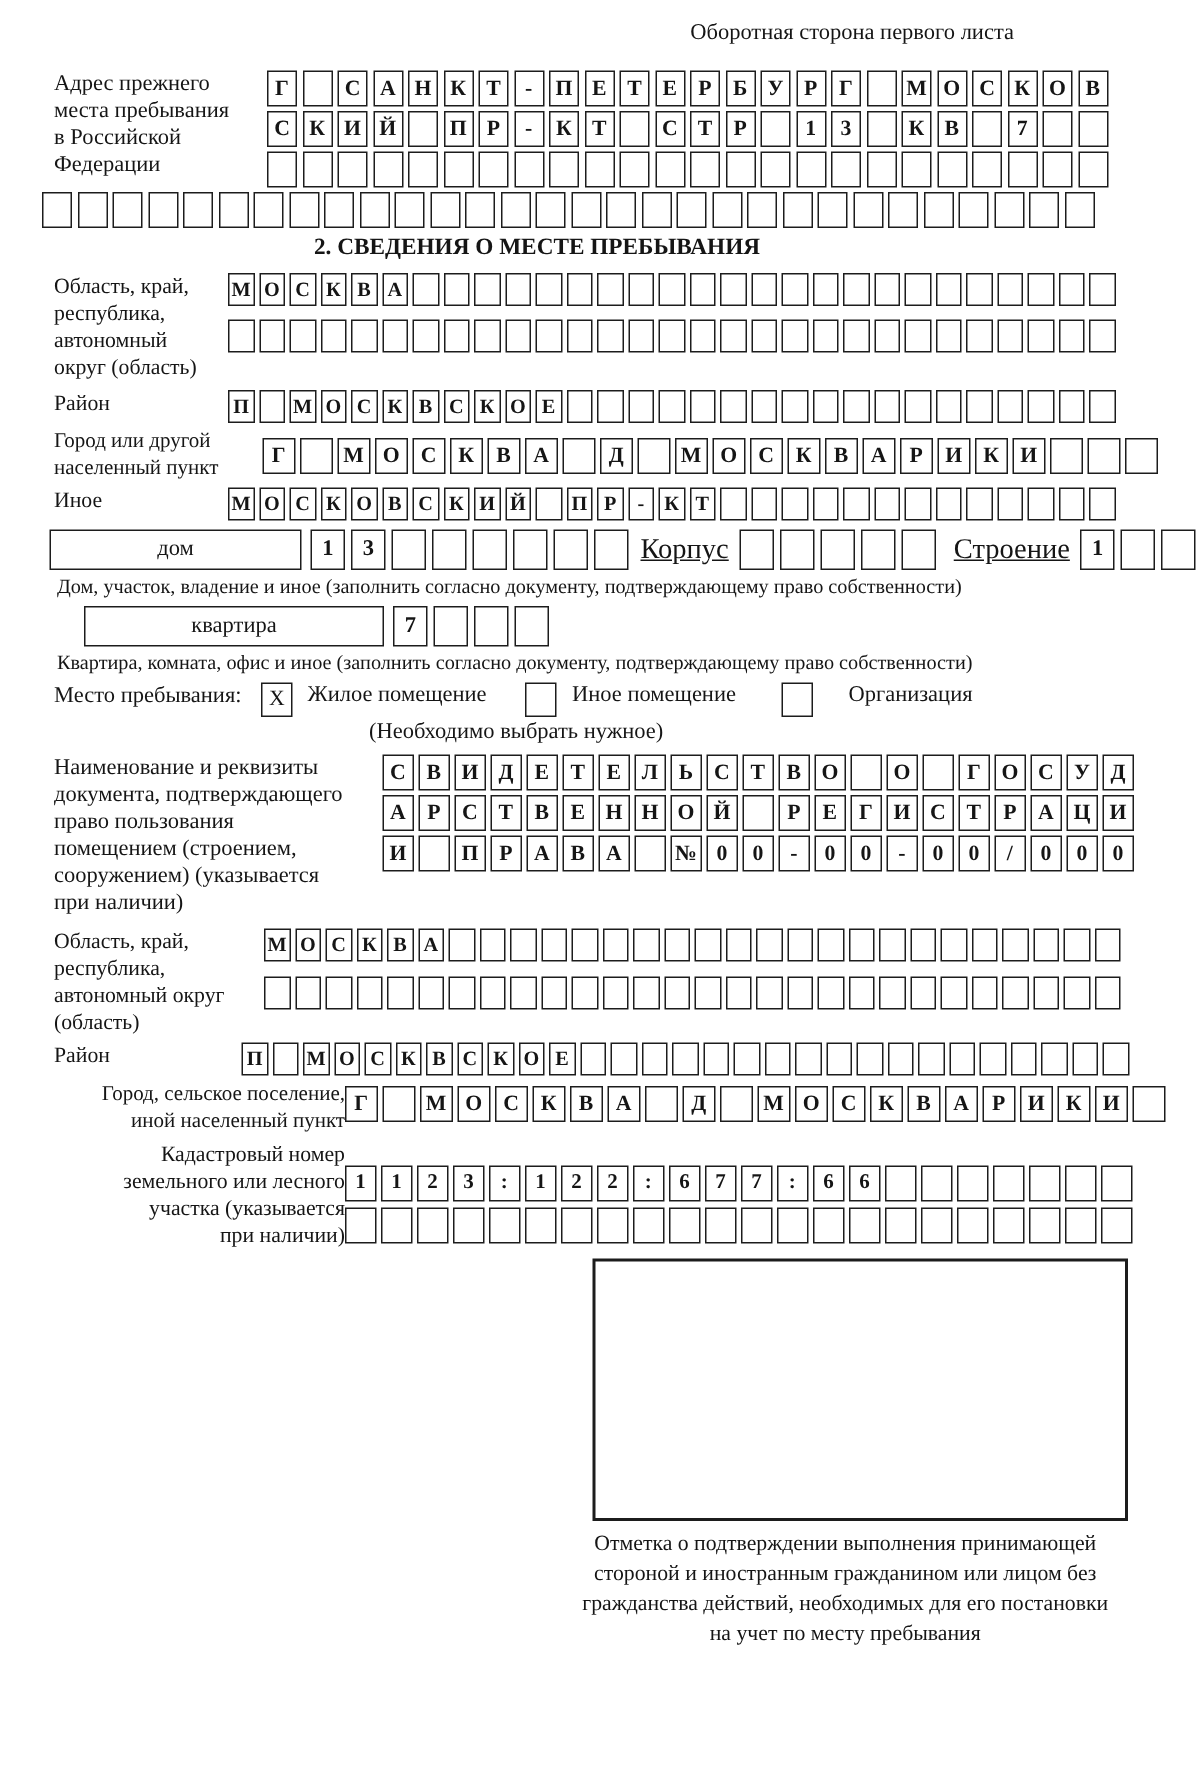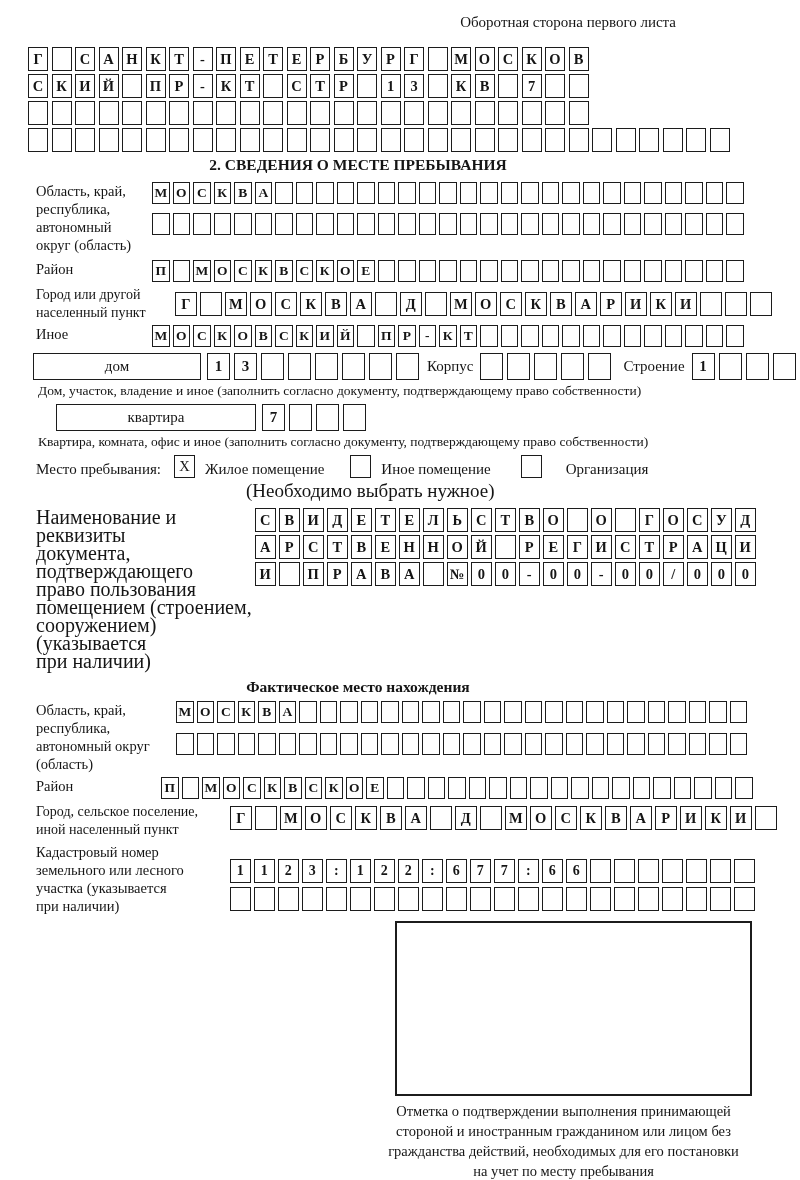--- a/index.html
+++ b/index.html
@@ -6,60 +6,64 @@
   body{width:800px;height:1180px;overflow:hidden;color:#151515;
        font-family:"Liberation Serif","DejaVu Serif",serif;}
   .page{box-sizing:border-box;width:716px;height:1180px;padding:14px 12px 0 28px;}
   .header-note{text-align:right;font-size:15px;padding-right:28px;margin-bottom:16px;}
   .row{display:flex;align-items:flex-start;}
   .lbl{font-size:14.5px;line-height:18px;white-space:pre-line;box-sizing:border-box;
        flex:none;padding-left:8px;}
   .lbl-a{width:150px;font-size:15px;}
   .lbl-b{width:124px;}
   .lbl-c{width:147px;font-size:14px;}
-  .lbl-doc{width:227px;font-size:20px;line-height:18px;}
+  .lbl-doc{width:227px;font-size:15px;line-height:18px;}
   .lbl-f{width:148px;}
   .lbl-fr{width:133px;}
-  .lbl-fc{width:202px;font-size:14px;}
+  .lbl-fc{width:202px;font-size:14px;text-align:right;}
   .cells{display:flex;flex-wrap:nowrap;}
   .cell{box-sizing:border-box;border:1.6px solid #1c1c1c;background:#fff;flex:none;
         display:flex;align-items:center;justify-content:center;font-weight:bold;}
   .ca .cell{width:20px;height:24px;margin-right:3.5px;font-size:14.5px;}
   .cb .cell{width:17.5px;height:22px;margin-right:3px;font-size:13.5px;}
   .cc .cell{width:21.5px;height:24px;margin-right:3.5px;font-size:14.5px;}
   .cf .cell{width:17.5px;height:22px;margin-right:3px;font-size:13.5px;}
   .ck .cell{width:20.5px;height:24px;margin-right:3.5px;font-size:14px;}
   .cdoc .cell{width:20.5px;height:24px;margin-right:3.5px;font-size:14.5px;}
   .cdom .cell{width:23px;height:27px;margin-right:4px;font-size:15px;}
   .mb3{margin-bottom:3px;} .mb4{margin-bottom:4px;} .mb6{margin-bottom:6px;} .mb8{margin-bottom:8px;}
   .cap{font-size:13.5px;text-align:center;margin:2px 16px 4px 0;}
   .cap-left{font-size:13.5px;text-align:left;margin:1px 0 5px 10px;}
   .sect-title{font-weight:bold;text-align:center;font-size:15.5px;margin:4px 16px 8px 0;}
   .numbox{box-sizing:border-box;border:1.6px solid #1c1c1c;height:27px;flex:none;
           display:flex;align-items:center;justify-content:center;font-size:15px;margin-left:5px;}
   .numbox-dom{width:168px;margin-right:6px;}
   .numbox-kv{width:200px;margin-right:6px;margin-left:28px;}
-  .inlbl{font-size:15px;line-height:27px;flex:none;}
-  .mp-row{align-items:flex-end;font-size:15px;}
+  .inlbl{font-size:19px;line-height:27px;flex:none;text-decoration:underline;}
+  .mp-row{align-items:flex-start;font-size:15px;}
   .checkbox{box-sizing:border-box;border:1.6px solid #1c1c1c;width:21px;height:23px;flex:none;
             display:flex;align-items:center;justify-content:center;font-size:14.5px;}
-  .hint{font-size:19px;margin:2px 0 6px 218px;}
+  .hint{font-size:15px;margin:2px 0 6px 218px;}
   .cap2{font-size:14px;text-align:center;white-space:pre-line;line-height:18px;margin:0 16px 6px 0;}
   .stamp-wrap{margin-left:339px;width:400px;margin-top:6px;}
   .stamp-box{box-sizing:border-box;margin-left:28px;width:357px;height:175px;border:2px solid #1c1c1c;background:#fff;}
   .stamp-note{margin-top:5px;width:393px;text-align:center;font-size:14.5px;line-height:20px;white-space:pre-line;}
 </style>
 </head>
 <body>
 
 <div class="page">
 
   <div class="header-note">Оборотная сторона первого листа</div>
 
   <div class="row">
+    <div class="lbl lbl-a">Адрес прежнего
+места пребывания
+в Российской
+Федерации</div>
     <div>
       <div class="cells ca mb3">
           <div class="cell">Г</div>
           <div class="cell"></div>
           <div class="cell">С</div>
           <div class="cell">А</div>
           <div class="cell">Н</div>
           <div class="cell">К</div>
           <div class="cell">Т</div>
           <div class="cell">-</div>
@@ -466,21 +470,20 @@
           <div class="cell">0</div>
           <div class="cell">0</div>
           <div class="cell">/</div>
           <div class="cell">0</div>
           <div class="cell">0</div>
           <div class="cell">0</div>
         </div>
     </div>
   </div>
 
-  <div class="sect-title" style="margin-bottom:5px">Фактическое место нахождения</div>
 
   <div class="row mb4">
     <div class="lbl lbl-f">Область, край,
 республика,
 автономный округ
 (область)</div>
     <div>
       <div class="cells cf" style="margin-bottom:10px">
           <div class="cell">М</div>
           <div class="cell">О</div>

